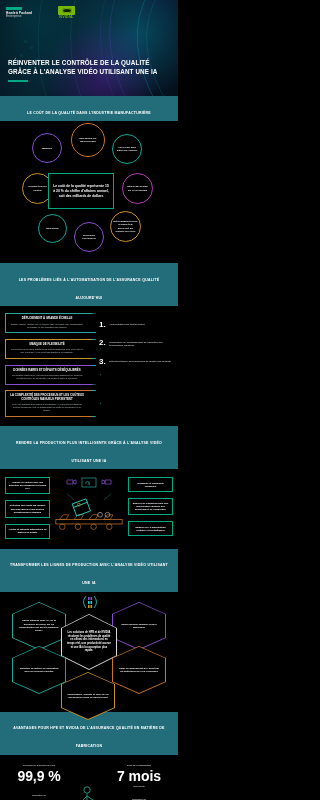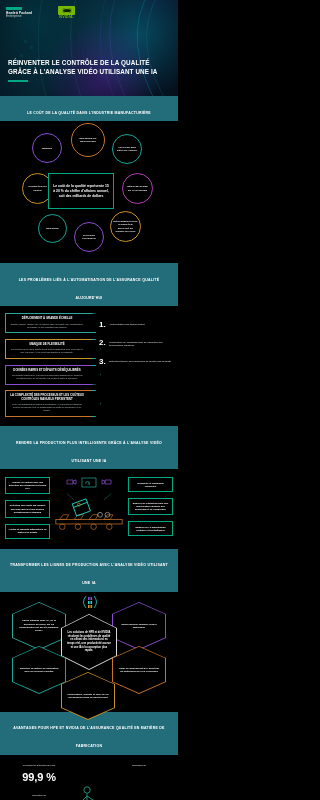--- a/index.html
+++ b/index.html
@@ -141,21 +141,21 @@
   .hex span { position:relative; font-size:2.35px; line-height:1.4; font-weight:600; color:#fff; }
   .hex.center { width:56px; height:56px; }
   .hex.center span { font-size:2.6px; font-weight:700; }
 
   
   .sec-stats { position:relative; padding:9px 5px 12px; min-height:118px; }
   .stat-cols { display:flex; justify-content:space-between; }
   .stat-col { width:68px; display:flex; flex-direction:column; gap:9px; }
   .stat { text-align:center; }
   .stat .lead { font-size:2.4px; line-height:1.4; color:#dfe4e6; display:block; }
-  .stat .big { font-size:11px; font-weight:800; color:#fff; letter-spacing:-.1px; }
+  .stat .big { font-size:14px; font-weight:800; color:#fff; letter-spacing:-.1px; }
   .stat .small { font-size:2.4px; line-height:1.4; color:#dfe4e6; display:block; }
   .stat-worker { position:absolute; left:50%; transform:translateX(-50%); top:28px; }
 </style>
 </head>
 <body>
 
 <div class="page">
 
   <div class="hero">
     <svg class="hero-arcs" viewBox="0 0 178 96" preserveAspectRatio="none">
@@ -449,20 +449,25 @@
         </div>
         <div class="stat">
           <span class="lead">Réduction de</span>
 
         </div>
 
       </div>
 
       <div class="stat-col">
         <div class="stat">
+          <span class="lead">Délai de rentabilisation</span>
+          <span class="big">7 mois</span>
+          <span class="small">plus rapide</span>
+        </div>
+        <div class="stat">
           <span class="lead">Réduction de</span>
 
         </div>
 
       </div>
     </div>
   </div>
 
 </div>
 

